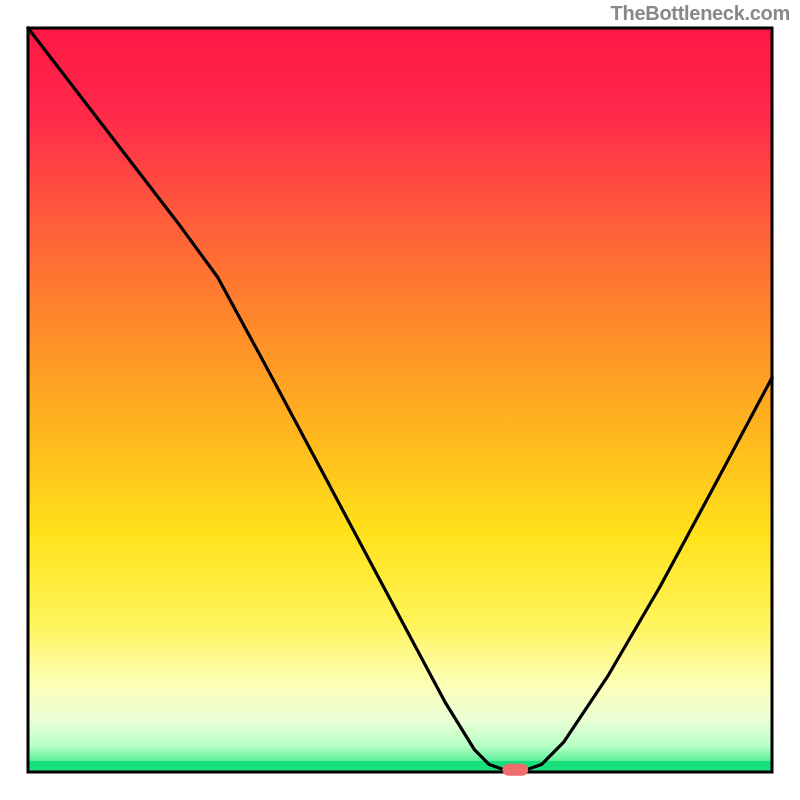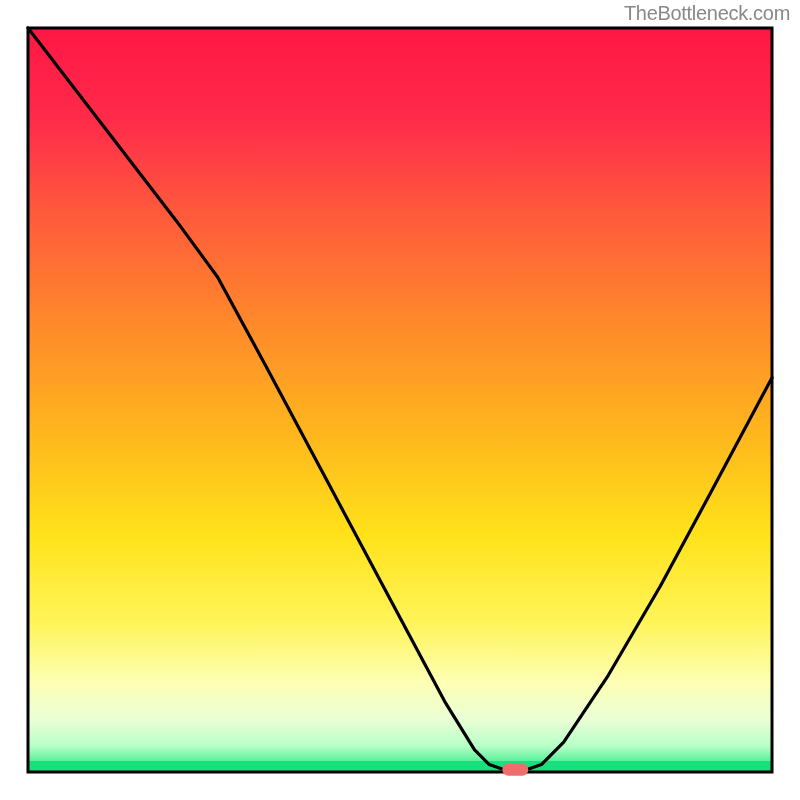--- a/index.html
+++ b/index.html
@@ -14,21 +14,21 @@
     position: relative;
     width: 800px;
     height: 800px;
   }
   .attribution {
     position: absolute;
     top: 2px;
     right: 10px;
     color: #888888;
     font-size: 20px;
-    font-weight: 400;
+    font-weight: 700;
     letter-spacing: -0.3px;
     z-index: 50;
   }
   svg.plot {
     position: absolute;
     top: 0;
     left: 0;
     width: 800px;
     height: 800px;
   }

